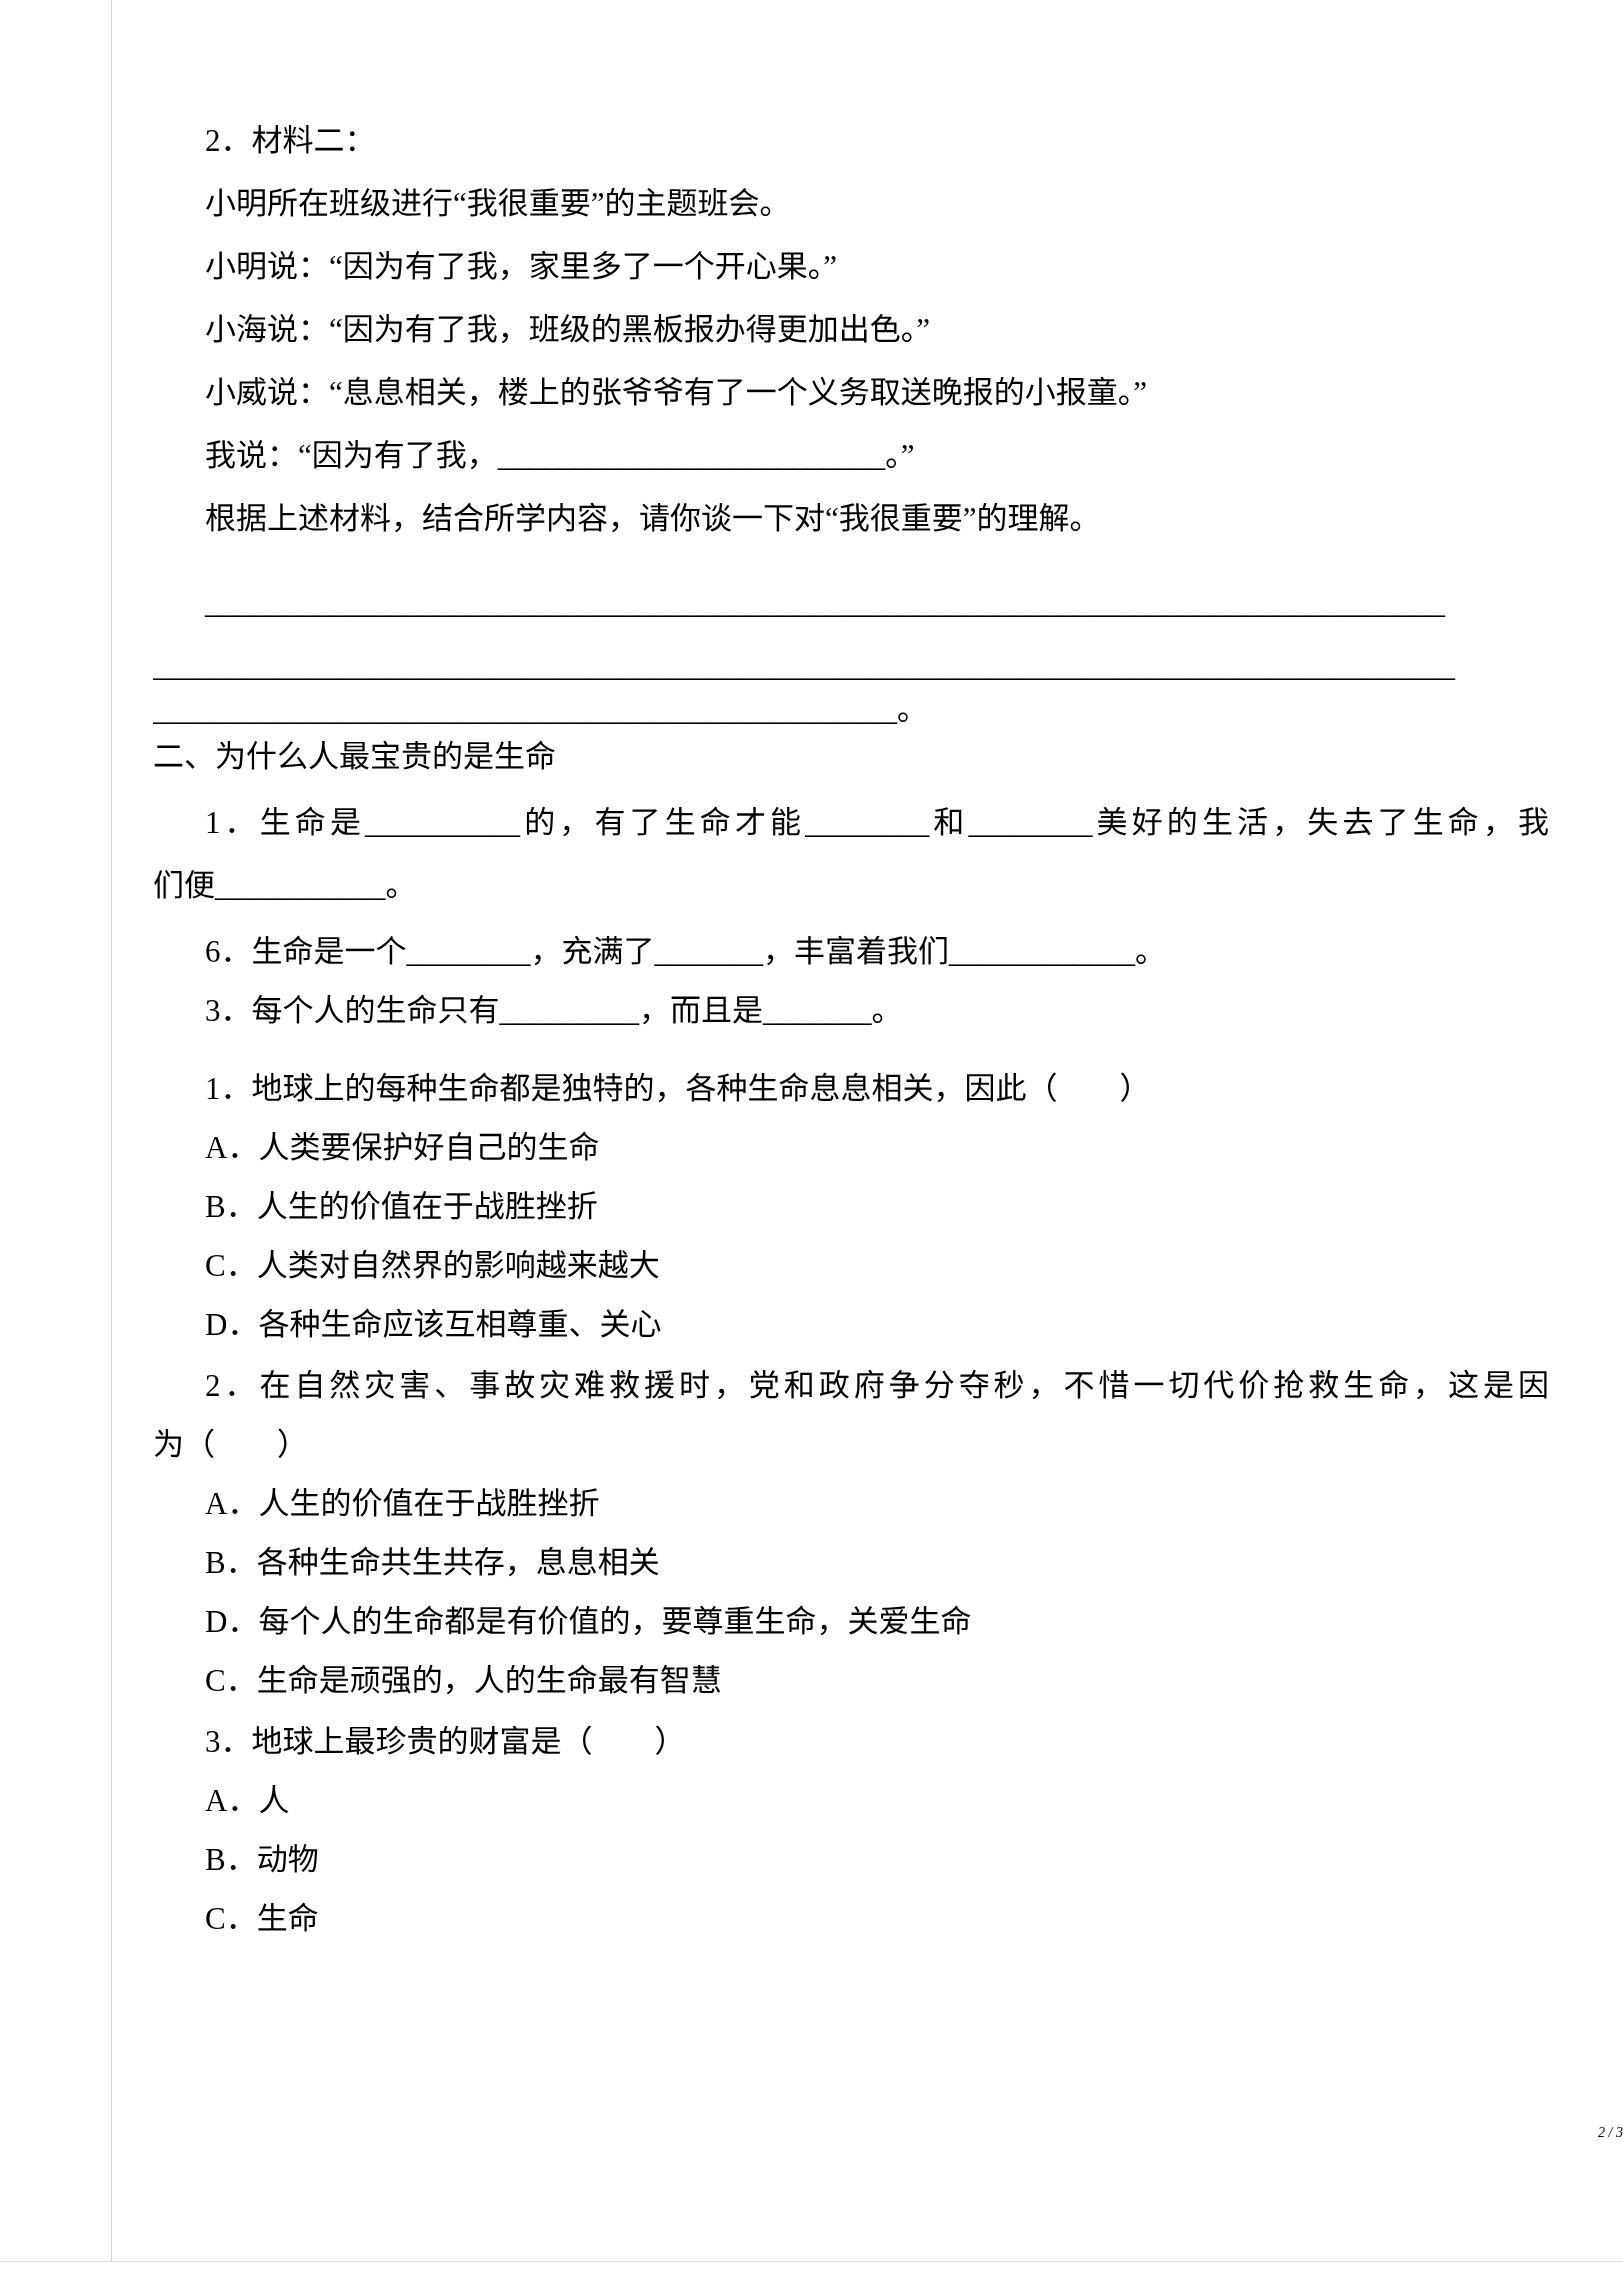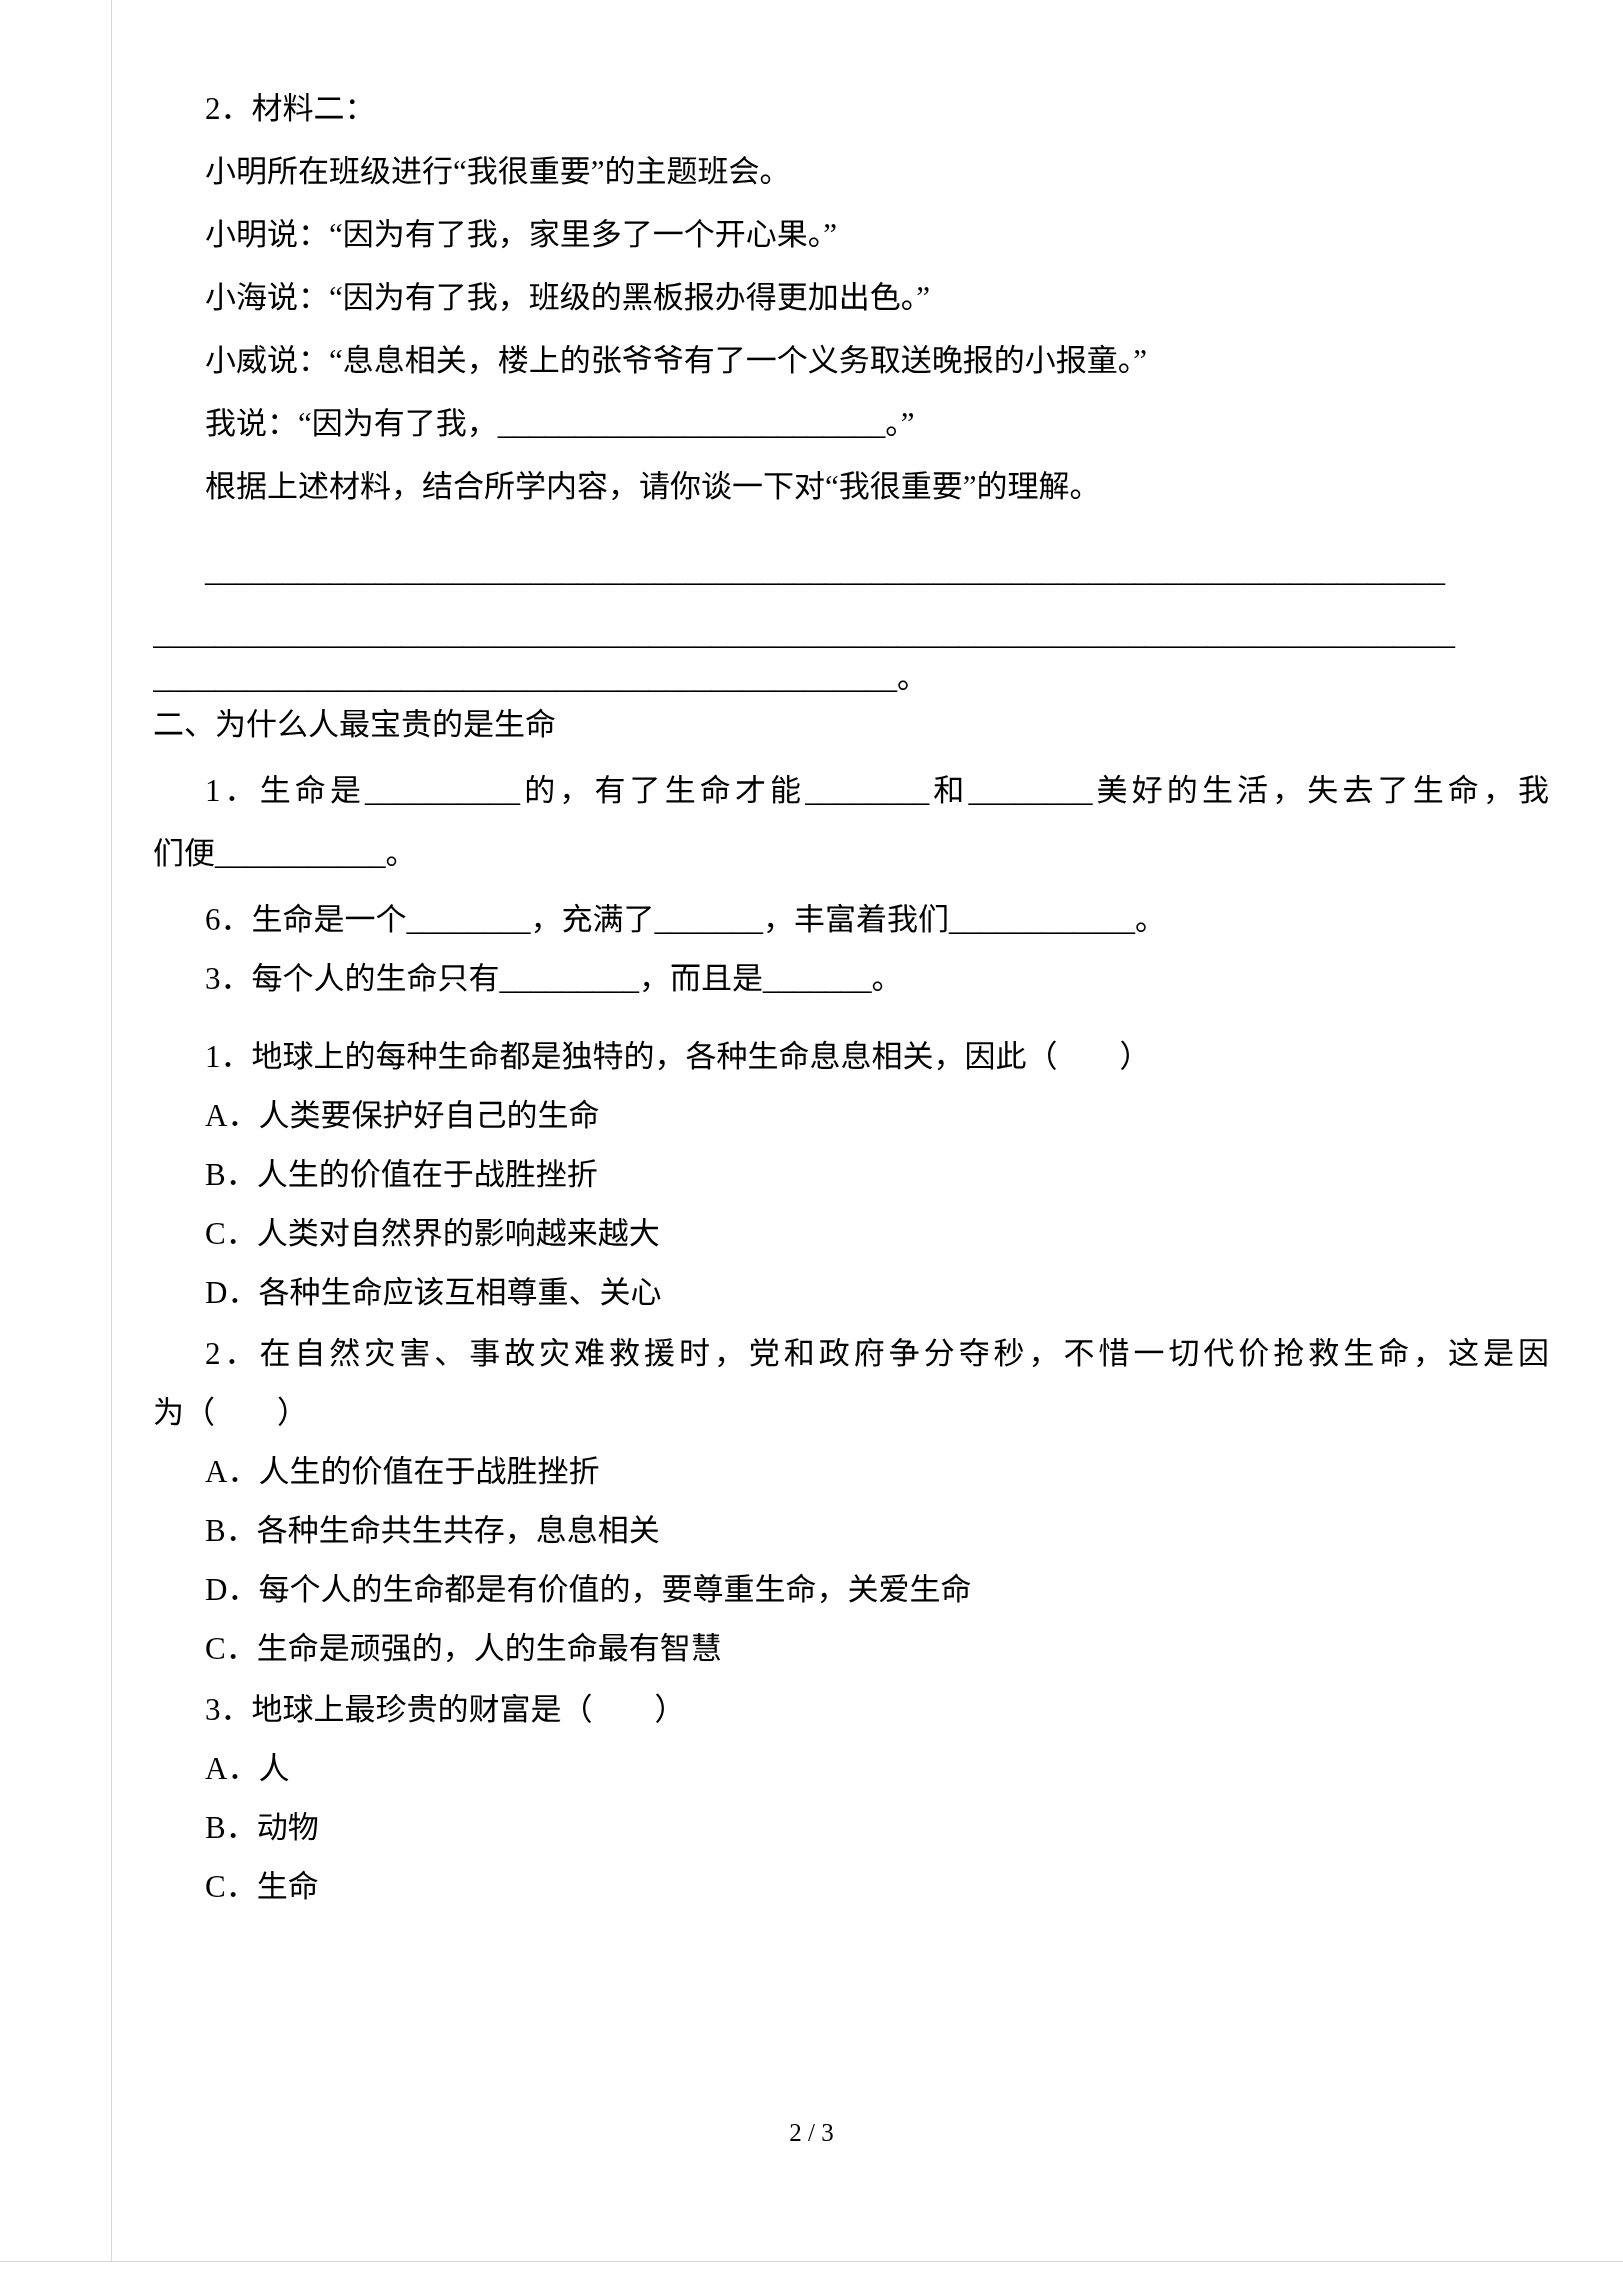--- a/index.html
+++ b/index.html
@@ -3,29 +3,29 @@
 <meta charset="utf-8">
 <style>
   * { margin:0; padding:0; box-sizing:border-box; }
   html, body { background:#ffffff; }
   body {
     width:1623px; height:2295px;
     font-family:"Liberation Serif","DejaVu Serif",serif;
     font-size:31px; color:#000000; position:relative;
   }
   .page { position:relative; width:1623px; height:2295px; background:#ffffff; overflow:hidden; }
-  .content { padding:77px 74px 0 153px; }
+  .content { padding:109px 74px 0 153px; }
   .line { line-height:63px; white-space:nowrap; overflow:hidden; }
   .lh86 { line-height:59px; }
   .indent { padding-left:52px; }
   .fill { text-align:justify; text-align-last:justify; }
   .head-bold { font-family:"Liberation Sans","DejaVu Sans",sans-serif; font-weight:bold; }
   .edge-left  { position:absolute; left:111px; top:0; width:1.4px; height:2262px; background:#d6d6d6; }
   .edge-bottom{ position:absolute; left:0; top:2261px; width:1623px; height:1.4px; background:#d6d6d6; }
-  .footer { position:absolute; left:0; top:2118px; width:100%; text-align:center; font-size:25px; line-height:30px; }
+  .footer { position:absolute; left:0; top:2118px; width:100%; text-align:right; font-size:14px; line-height:30px;font-style:italic; }
 </style>
 </head>
 <body>
 
 <div class="page">
 
   <div class="edge-left"></div>
   <div class="edge-bottom"></div>
 
   <main class="content">

